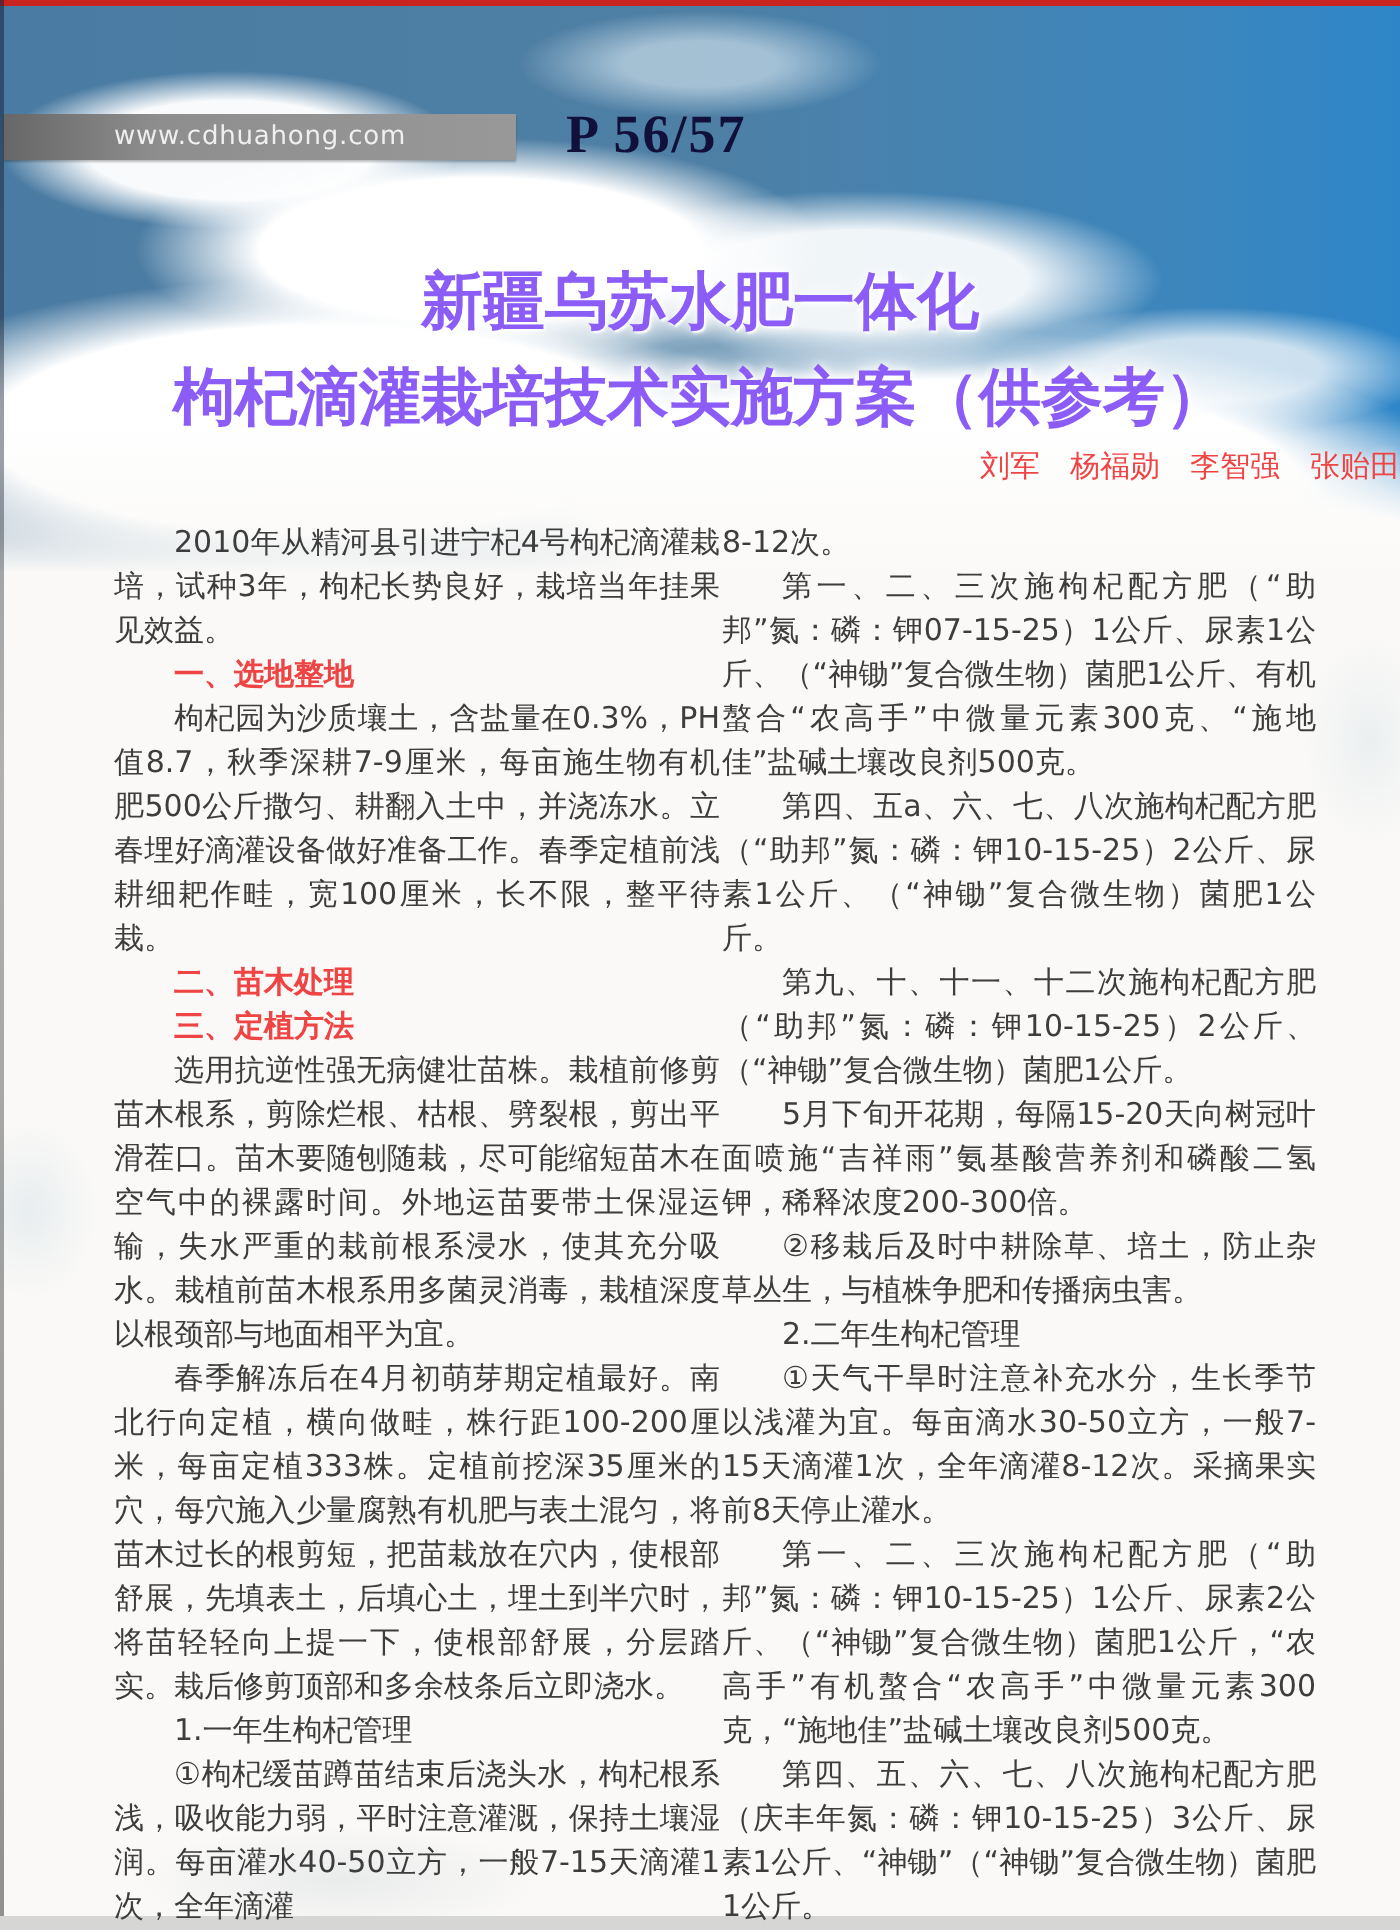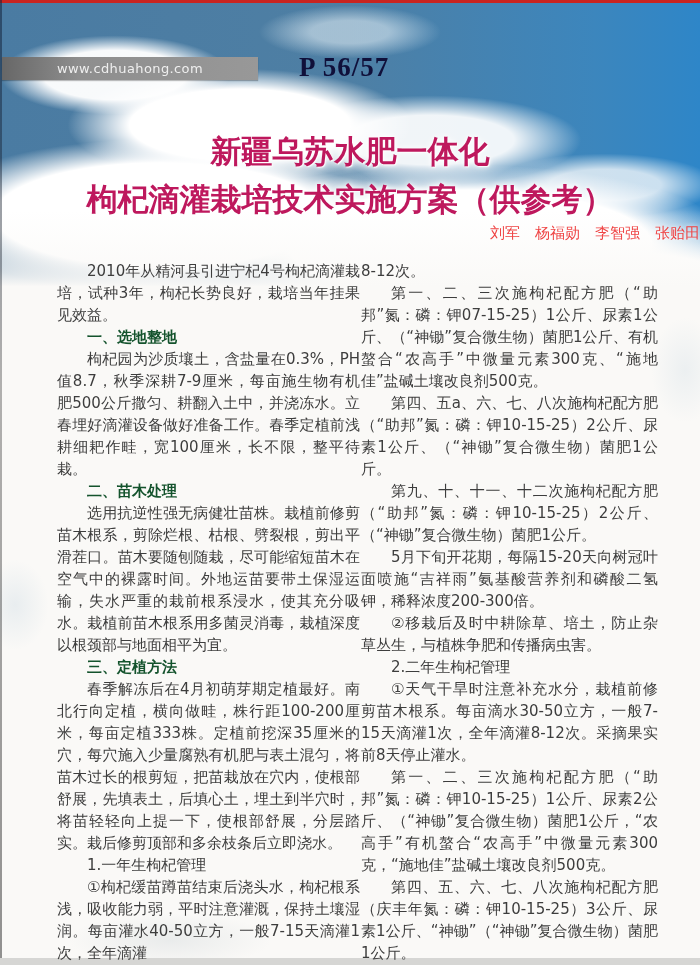--- a/index.html
+++ b/index.html
@@ -40,47 +40,47 @@
     background:radial-gradient(ellipse closest-side, rgba(190,200,205,.28), rgba(190,200,205,0) 78%);}
   
   .wm-bar{
     position:absolute;left:2px;top:57px;width:256px;height:23px;
     background:linear-gradient(90deg,#676767 0%,#8e8e8e 30%,#989898 100%);
     box-shadow:0 1px 1px rgba(0,0,0,.25);
     display:flex;align-items:center;justify-content:center;
   }
   .wm-text{color:#efefef;font-size:13px;letter-spacing:.4px;font-family:"DejaVu Sans",sans-serif;}
   .page-no{
-    position:absolute;left:299px;top:52px;
+    position:absolute;left:283px;top:52px;
     font-family:"Liberation Serif",serif;font-weight:700;font-size:27px;
     color:#10103a;letter-spacing:1px;
   }
   
   .title{
     position:absolute;left:0;top:127px;width:700px;text-align:center;
-    color:#be185d;font-weight:700;font-size:31px;line-height:48px;
+    color:#8b5cf6;font-weight:700;font-size:31px;line-height:48px;
     text-shadow:0 0 5px rgba(255,255,255,.95),0 0 10px rgba(255,255,255,.85),1px 1px 1px rgba(255,255,255,.9);
   }
   .authors{
     position:absolute;left:0;top:224px;width:700px;text-align:right;
     color:#ef4444;font-size:15px;
     text-shadow:0 0 4px rgba(255,255,255,.9);
   }
   
   .col{
     position:absolute;top:260px;
     font-size:15px;line-height:22px;color:#3d3d3d;
     text-align:justify;text-justify:inter-ideograph;
   }
   .col-left{left:57px;width:303px;}
   .col-right{left:361px;width:297px;}
   .para{margin:0;}
   .indent{text-indent:2em;}
   .noindent{text-indent:0;}
-  .p-heading{font-weight:600;color:#14532d;}
+  .p-heading{font-weight:600;color:#ef4444;}
   .p-sub{font-weight:400;}
 </style>
 </head>
 <body>
 
 <div class="page">
   <div class="sky"></div>
   <div class="haze1"></div>
   <div class="haze2"></div>
   <div class="haze3"></div>
@@ -98,32 +98,32 @@
     <div>枸杞滴灌栽培技术实施方案（供参考）</div>
   </div>
   <div class="authors">刘军　杨福勋　李智强　张贻田</div>
 
   <div class="col col-left">
 
   <p class="para p-body indent">2010年从精河县引进宁杞4号枸杞滴灌栽培，试种3年，枸杞长势良好，栽培当年挂果见效益。</p>
       <p class="para p-heading indent">一、选地整地</p>
       <p class="para p-body indent">枸杞园为沙质壤土，含盐量在0.3%，PH值8.7，秋季深耕7-9厘米，每亩施生物有机肥500公斤撒匀、耕翻入土中，并浇冻水。立春埋好滴灌设备做好准备工作。春季定植前浅耕细耙作畦，宽100厘米，长不限，整平待栽。</p>
       <p class="para p-heading indent">二、苗木处理</p>
+      <p class="para p-heading indent">三、定植方法</p>
       <p class="para p-body indent">选用抗逆性强无病健壮苗株。栽植前修剪苗木根系，剪除烂根、枯根、劈裂根，剪出平滑茬口。苗木要随刨随栽，尽可能缩短苗木在空气中的裸露时间。外地运苗要带土保湿运输，失水严重的栽前根系浸水，使其充分吸水。栽植前苗木根系用多菌灵消毒，栽植深度以根颈部与地面相平为宜。</p>
-      <p class="para p-heading indent">三、定植方法</p>
       <p class="para p-body indent">春季解冻后在4月初萌芽期定植最好。南北行向定植，横向做畦，株行距100-200厘米，每亩定植333株。定植前挖深35厘米的穴，每穴施入少量腐熟有机肥与表土混匀，将苗木过长的根剪短，把苗栽放在穴内，使根部舒展，先填表土，后填心土，埋土到半穴时，将苗轻轻向上提一下，使根部舒展，分层踏实。栽后修剪顶部和多余枝条后立即浇水。</p>
       <p class="para p-sub indent">1.一年生枸杞管理</p>
       <p class="para p-body indent">①枸杞缓苗蹲苗结束后浇头水，枸杞根系浅，吸收能力弱，平时注意灌溉，保持土壤湿润。每亩灌水40-50立方，一般7-15天滴灌1次，全年滴灌</p>
     </div>
   <div class="col col-right">
 
   <p class="para p-body noindent">8-12次。</p>
       <p class="para p-body indent">第一、二、三次施枸杞配方肥（“助邦”氮：磷：钾07-15-25）1公斤、尿素1公斤、（“神锄”复合微生物）菌肥1公斤、有机螯合“农高手”中微量元素300克、“施地佳”盐碱土壤改良剂500克。</p>
       <p class="para p-body indent">第四、五a、六、七、八次施枸杞配方肥（“助邦”氮：磷：钾10-15-25）2公斤、尿素1公斤、（“神锄”复合微生物）菌肥1公斤。</p>
       <p class="para p-body indent">第九、十、十一、十二次施枸杞配方肥（“助邦”氮：磷：钾10-15-25）2公斤、（“神锄”复合微生物）菌肥1公斤。</p>
       <p class="para p-body indent">5月下旬开花期，每隔15-20天向树冠叶面喷施“吉祥雨”氨基酸营养剂和磷酸二氢钾，稀释浓度200-300倍。</p>
       <p class="para p-body indent">②移栽后及时中耕除草、培土，防止杂草丛生，与植株争肥和传播病虫害。</p>
       <p class="para p-sub indent">2.二年生枸杞管理</p>
-      <p class="para p-body indent">①天气干旱时注意补充水分，栽植前修剪苗木根系。每亩滴水30-50立方，一般7-15天滴灌1次，全年滴灌8-12次。采摘果实前8天停止灌水。</p>
+      <p class="para p-body indent">①天气干旱时注意补充水分，生长季节以浅灌为宜。每亩滴水30-50立方，一般7-15天滴灌1次，全年滴灌8-12次。采摘果实前8天停止灌水。</p>
       <p class="para p-body indent">第一、二、三次施枸杞配方肥（“助邦”氮：磷：钾10-15-25）1公斤、尿素2公斤、（“神锄”复合微生物）菌肥1公斤，“农高手”有机螯合“农高手”中微量元素300克，“施地佳”盐碱土壤改良剂500克。</p>
       <p class="para p-body indent">第四、五、六、七、八次施枸杞配方肥（庆丰年氮：磷：钾10-15-25）3公斤、尿素1公斤、“神锄”（“神锄”复合微生物）菌肥1公斤。</p>
     </div>
 </div>
 
 </body></html>

